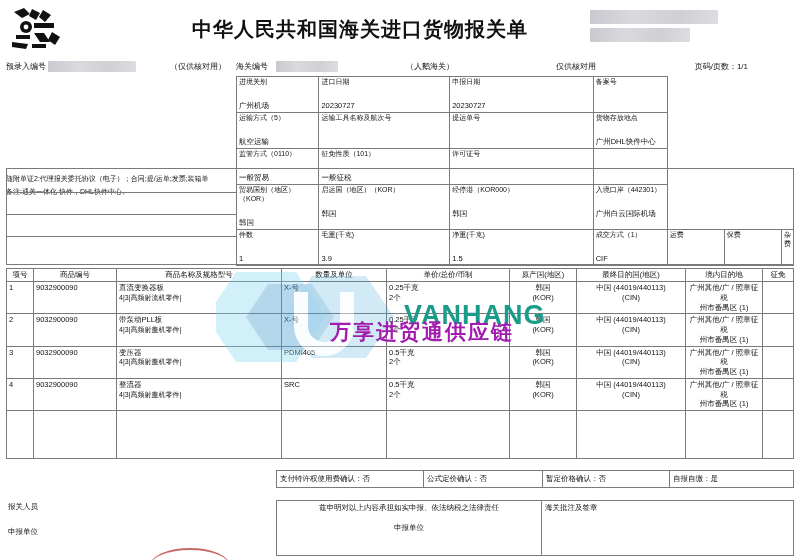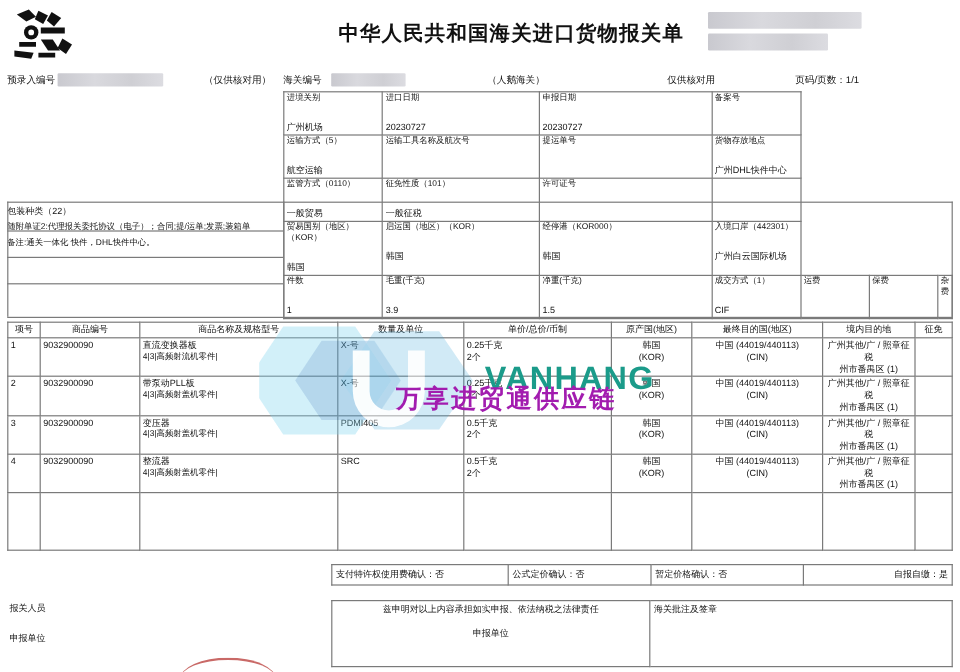--- a/index.html
+++ b/index.html
@@ -14,28 +14,28 @@
   }
   .redact{
     background:linear-gradient(90deg,#c9c9cf 0%,#d9d9de 35%,#cfcfd4 70%,#dcdce1 100%);
     display:inline-block;vertical-align:middle;border-radius:1px;
   }
   
   #doc-header{position:absolute;left:0;top:0;width:800px;height:56px;}
   #logo{position:absolute;left:10px;top:6px;width:52px;height:44px;}
   #doc-title{
     position:absolute;left:150px;top:16px;width:420px;
-    text-align:right;font-size:17px;font-weight:bold;letter-spacing:1px;
+    text-align:center;font-size:20px;font-weight:bold;letter-spacing:1px;
     font-family:"Liberation Serif","DejaVu Serif",serif;
   }
   #title-redact-1{position:absolute;left:590px;top:10px;width:128px;height:14px;}
   #title-redact-2{position:absolute;left:590px;top:28px;width:100px;height:14px;}
 
   
-  #preentry-row{position:absolute;left:0;top:58px;width:724px;height:18px;}
+  #preentry-row{position:absolute;left:0;top:58px;width:724px;height:18px;padding-left:32px;}
   #preentry-label{position:absolute;left:6px;top:3px;}
   #preentry-redact{position:absolute;left:48px;top:3px;width:88px;height:11px;}
   #supply-note{position:absolute;left:170px;top:3px;}
   #customs-label{position:absolute;left:236px;top:3px;}
   #customs-redact{position:absolute;left:276px;top:3px;width:62px;height:11px;}
   #people-customs{position:absolute;left:406px;top:3px;}
   #checkonly{position:absolute;left:556px;top:3px;}
   #page-no{position:absolute;right:8px;top:3px;margin-left:44px;}
 
   
@@ -69,21 +69,21 @@
   }
   .goods td,.goods th{
     border:1px solid #7a7a7a;
     padding:1px 2px;
     vertical-align:top;
     line-height:1.3;
     font-weight:normal;
   }
   .goods thead td{height:10px;text-align:center;}
   .c{text-align:center;}
-  .r{text-align:right;font-family:Liberation Mono, monospace;}
+  .r{font-family:Liberation Mono, monospace;}
   .sub{font-size:7px;}
   .gid{text-align:left;}
 
   
   .bottomrow{position:absolute;left:276px;top:470px;width:518px;font-size:7.5px;}
   .bottomrow td{border:1px solid #7a7a7a;padding:2px 3px;height:12px;}
   .declare{
     position:absolute;left:276px;top:500px;width:518px;font-size:7.5px;
   }
   .declare td{border:1px solid #7a7a7a;padding:2px 3px;vertical-align:top;}
@@ -248,21 +248,20 @@
     </td>
     <td>
       <span class="lab">杂费</span>
       <span class="val"></span>
     </td>
   </tr>
 </tbody>
   </table>
 
 <div class="leftblk">
-  <div>包装种类（22）</div>
   <div style="height:4px"></div>
   <div style="font-size:7px">随附单证2:代理报关委托协议（电子）；合同;提/运单;发票;装箱单</div>
   <div style="height:2px"></div>
   <div style="font-size:7px">备注:通关一体化 快件，DHL快件中心。</div>
 </div>
 
 <div class="boxline" style="left:6px;top:168px;width:788px"></div>
 <div class="boxline" style="left:6px;top:192px;width:230px"></div>
 <div class="boxline" style="left:6px;top:214px;width:230px"></div>
 <div class="boxline" style="left:6px;top:236px;width:230px"></div>

